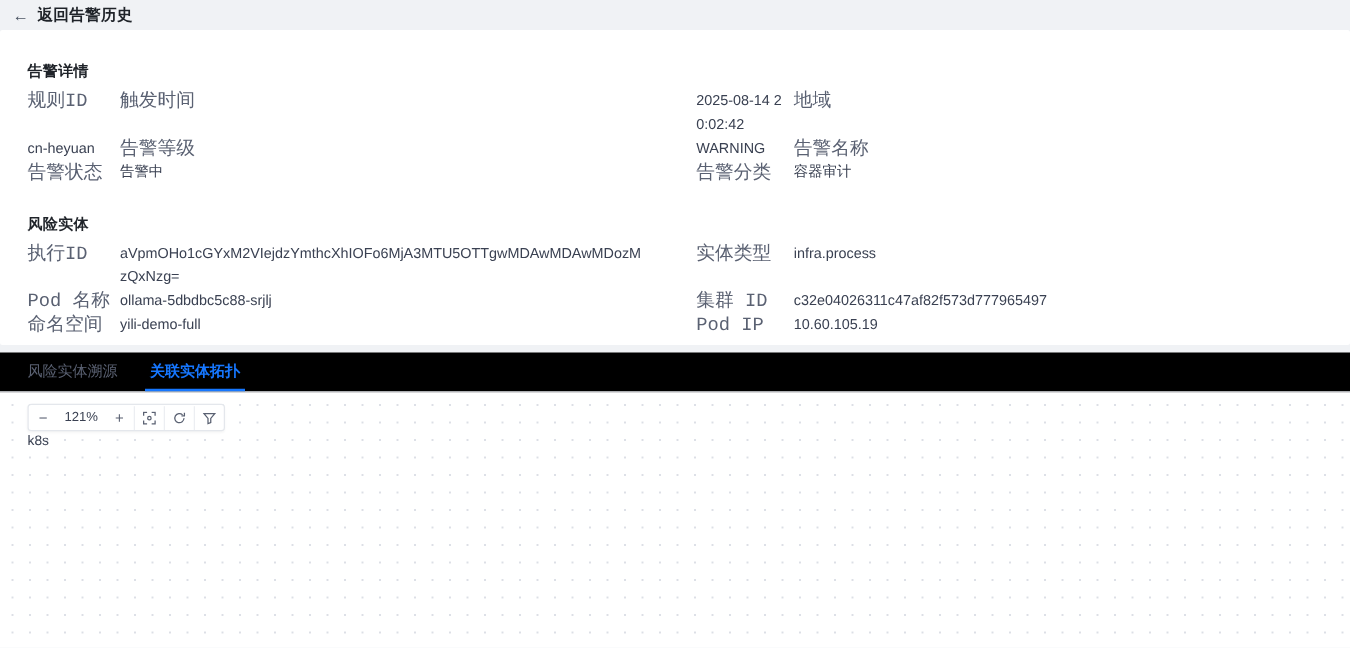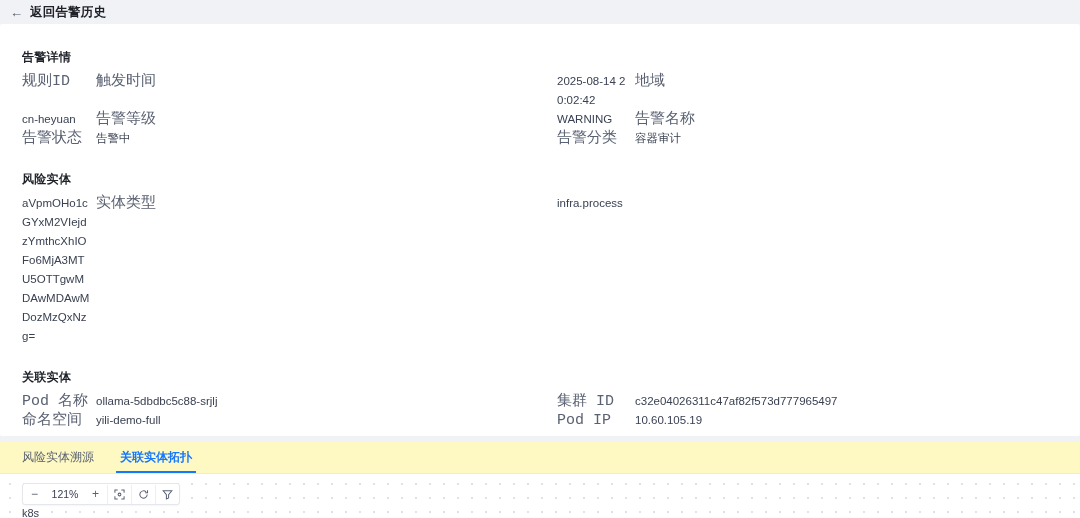--- a/index.html
+++ b/index.html
@@ -21,21 +21,21 @@
   
   .card{background:#fff;margin:0;border-radius:2px;}
   .detail-card{padding:8px 0 6px 0;}
   .sect-title{font-weight:700;font-size:12px;color:#1f2329;padding:4px 0 6px 22px;letter-spacing:.3px;margin-top:13px;}
   .kv-grid{display:grid;grid-template-columns:68px 455px 72px auto;column-gap:6px;row-gap:0;padding-left:22px;}
   .kv-label{color:#5a6172;font-size:15px;line-height:19px;white-space:nowrap;font-family:Liberation Mono, monospace;}
   .kv-value{color:#3a4152;font-size:11.5px;line-height:19px;word-break:break-all;}
   .kv-value.wrap{max-width:420px;}
 
   
-  .tabs-wrap{background:#fef9c3;margin-top:6px;border-bottom:1px solid #e8eaee;padding-left:18px;display:flex;gap:18px;height:31px;align-items:stretch;}
+  .tabs-wrap{background:#000000;margin-top:6px;border-bottom:1px solid #e8eaee;padding-left:18px;display:flex;gap:18px;height:31px;align-items:stretch;}
   .tab{display:flex;align-items:center;font-size:12px;color:#5a6172;padding:0 4px;cursor:pointer;position:relative;}
   .tab.active{color:#1677ff;font-weight:700;text-align:center;}
   .tab.active:after{content:"";position:absolute;left:0;right:0;bottom:0;height:2px;background:#1677ff;}
 
   
   .graph-area{position:relative;background:#fff;height:271px;overflow:hidden;}
   .graph-canvas{position:absolute;inset:0;
     background-image:radial-gradient(circle, #dcdfe6 0.7px, transparent 0.8px);
     background-size:14px 14px;background-position:3px 3px;}
 
@@ -81,26 +81,26 @@
       <div class="kv-value">告警中</div>
 
       <div class="kv-label">告警分类</div>
       <div class="kv-value">容器审计</div>
       <div class="kv-label"></div>
       <div class="kv-value"></div>
     </div>
 
     <div class="sect-title" style="padding-top:10px">风险实体</div>
     <div class="kv-grid">
+      <div class="kv-label">执行ID</div>
       <div class="kv-value wrap">aVpmOHo1cGYxM2VIejdzYmthcXhIOFo6MjA3MTU5OTTgwMDAwMDAwMDozMzQxNzg=</div>
       <div class="kv-label">实体类型</div>
       <div class="kv-value">infra.process</div>
     </div>
 
-    <div class="sect-title" style="padding-top:10px">关联实体</div>
     <div class="kv-grid">
       <div class="kv-label">Pod 名称</div>
       <div class="kv-value">ollama-5dbdbc5c88-srjlj</div>
       <div class="kv-label">集群 ID</div>
       <div class="kv-value">c32e04026311c47af82f573d777965497</div>
 
       <div class="kv-label">命名空间</div>
       <div class="kv-value">yili-demo-full</div>
       <div class="kv-label">Pod IP</div>
       <div class="kv-value">10.60.105.19</div>

